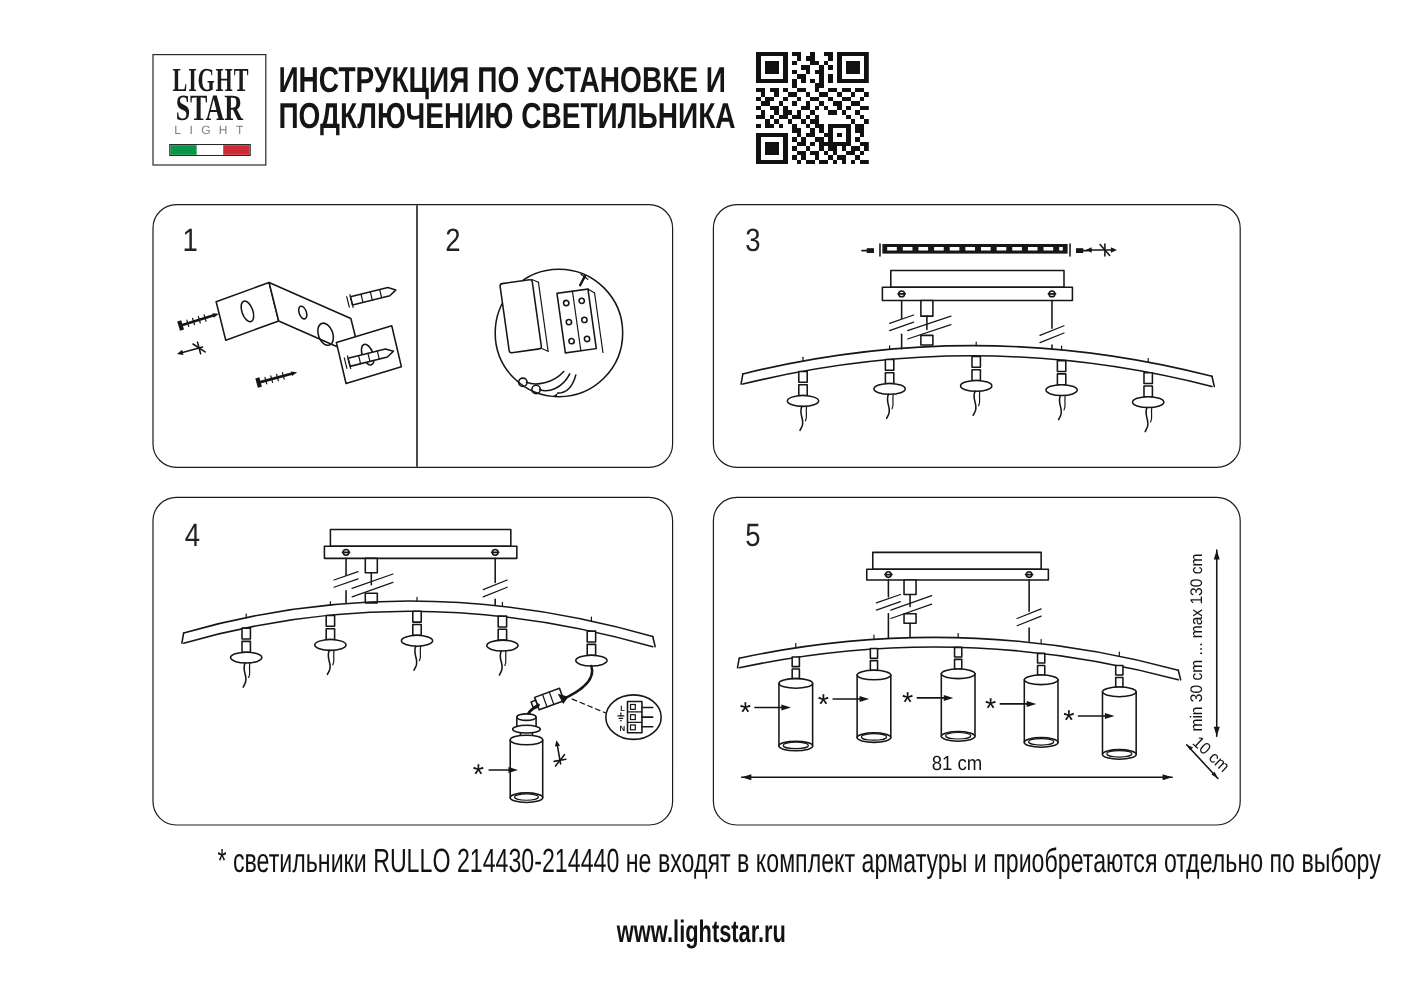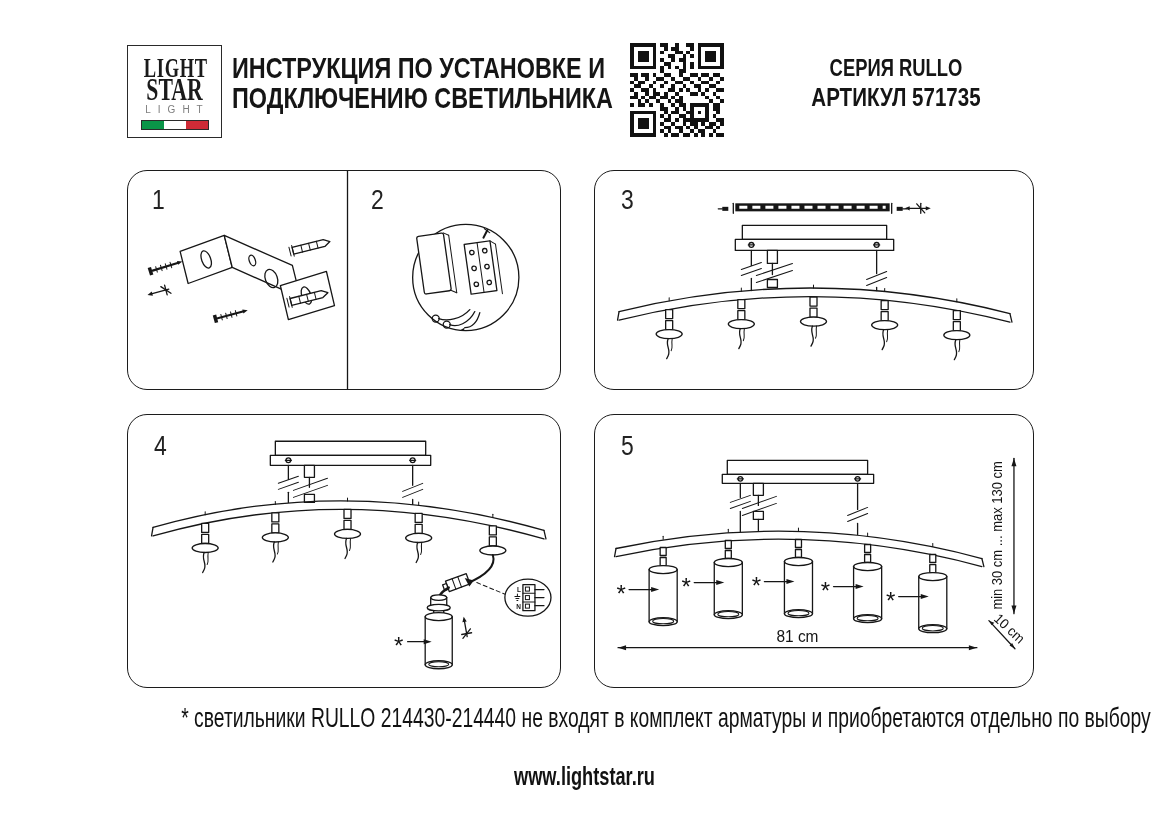--- a/index.html
+++ b/index.html
@@ -97,24 +97,20 @@
                M9,18h1v1h-1z M11,18h2v1h-2z M15,18h1v1h-1z M23,18h1v1h-1z
                M8,19h1v1h-1z M10,19h1v1h-1z M13,19h2v1h-2z M22,19h1v1h-1z
                M9,20h2v1h-2z M12,20h1v1h-1z M14,20h2v1h-2z M23,20h2v1h-2z
                M8,21h1v1h-1z M11,21h1v1h-1z M14,21h1v1h-1z M16,21h2v1h-2z M19,21h1v1h-1z M21,21h2v1h-2z M24,21h1v1h-1z
                M9,22h2v1h-2z M12,22h2v1h-2z M15,22h1v1h-1z M17,22h1v1h-1z M20,22h2v1h-2z M23,22h1v1h-1z
                M8,23h1v1h-1z M10,23h1v1h-1z M13,23h1v1h-1z M16,23h1v1h-1z M18,23h2v1h-2z M22,23h1v1h-1z
                M9,24h1v1h-1z M11,24h2v1h-2z M14,24h2v1h-2z M17,24h1v1h-1z M19,24h1v1h-1z M21,24h1v1h-1z M23,24h2v1h-2z"></path>
     </g>
   </svg>
 
-  <div class="series-block">
-    <div class="series-line">СЕРИЯ RULLO</div>
-    <div class="article-line">АРТИКУЛ 571735</div>
-  </div>
 
   <div class="panel" id="panel12">
     <span class="step-num" style="left:24px;top:14px;">1</span>
     <span class="step-num" style="left:243px;top:14px;">2</span>
     <svg viewBox="0 0 431 217">
       <line x1="219" y1="0" x2="219" y2="217" class="ln"></line>
 
       <g>
         <polygon class="lnw" points="52,80 96,64 104,96 60,112"></polygon>
         <ellipse class="ln" cx="78" cy="88" rx="4.5" ry="9" transform="rotate(-20 78 88)"></ellipse>

